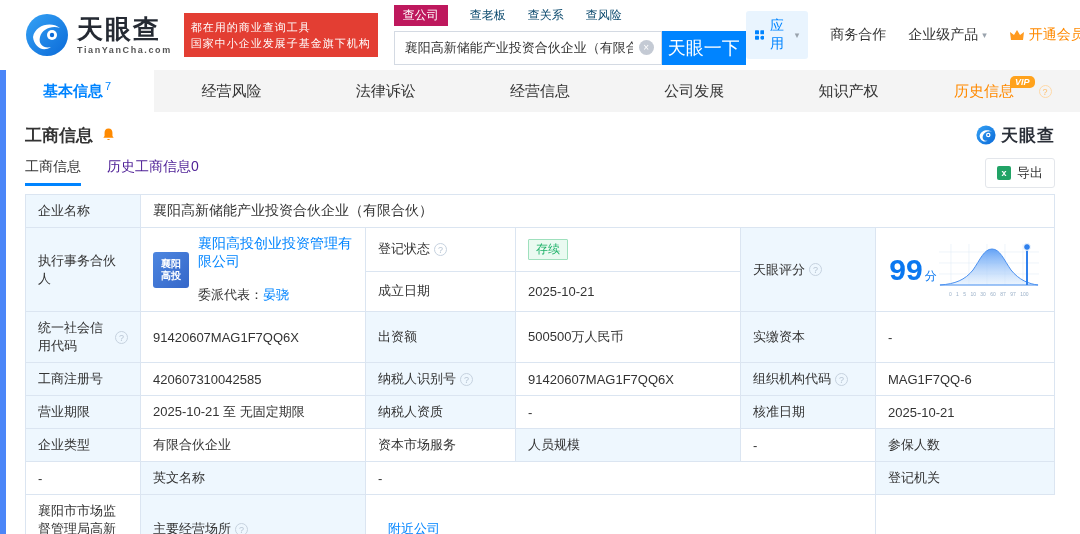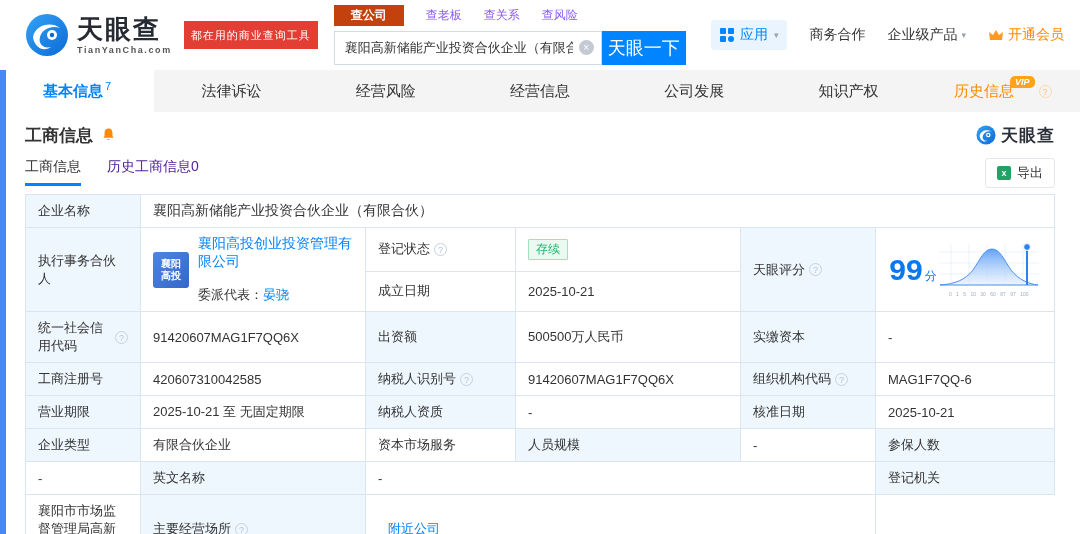--- a/index.html
+++ b/index.html
@@ -8,22 +8,22 @@
 
   
   .topbar { height:70px; display:flex; align-items:center; padding-left:25px; background:#fff; }
   .logo { display:flex; align-items:center; gap:8px; }
   .logo-txt { display:flex; flex-direction:column; line-height:1; }
   .brand { font-size:26px; font-weight:bold; color:#252a33; letter-spacing:2px; }
   .brand-domain { font-size:9px; color:#555; letter-spacing:1.6px; margin-top:4px; font-weight:bold; }
   .banner { background:#e33e33; color:#fff; font-size:11px; line-height:16px; padding:6px 7px; margin-left:12px; white-space:nowrap; letter-spacing:1px; }
   .search-block { margin-left:16px; display:flex; flex-direction:column; justify-content:center; }
   .search-tabs { display:flex; align-items:center; gap:22px; font-size:12px; margin-bottom:5px; }
-  .search-tab { color:#8b5cf6; cursor:pointer; }
-  .search-tab.active { background:#c2410c; color:#fff; padding:2px 17px;font-weight:bold; }
+  .search-tab { color:#0c4a6e; cursor:pointer; }
+  .search-tab.active { background:#be185d; color:#fff; padding:2px 9px; }
   .search-row { display:flex; align-items:stretch; }
   .search-input-wrap { position:relative; }
   .search-input { width:268px; height:34px; border:1px solid #d4dae3; font-size:13px; padding:0 28px 0 10px; color:#333; outline:none; font-family:inherit; }
   .clear-ic { position:absolute; right:8px; top:9px; width:15px; height:15px; border-radius:50%; background:#c4cad4; color:#fff; font-size:10px; line-height:15px; text-align:center; cursor:pointer; }
   .search-btn { width:84px; background:#0084ff; color:#fff; border:none; font-size:18px; cursor:pointer; font-family:inherit; }
   .topnav { margin-left:auto; display:flex; align-items:center; gap:22px; font-size:14px; color:#333; padding-right:16px; }
   .app-chip { display:flex; align-items:center; gap:6px; background:#e9f4fe; color:#0084ff; padding:6px 9px; border-radius:3px; cursor:pointer; }
   .caret { font-size:9px; color:#9aa3ad; }
   .nav-item { display:flex; align-items:center; gap:4px; cursor:pointer; white-space:nowrap; }
   .member { color:#ff8a00; }
@@ -92,20 +92,21 @@
       <circle cx="27" cy="22" r="2.2" fill="#0b6ad8"></circle>
     </svg>
     <div class="logo-txt">
       <span class="brand">天眼查</span>
       <span class="brand-domain">TianYanCha.com</span>
     </div>
   </div>
 
   <div class="banner">
     <div>都在用的商业查询工具</div>
+    <div>国家中小企业发展子基金旗下机构</div>
   </div>
 
   <div class="search-block">
     <div class="search-tabs">
       <span class="search-tab active">查公司</span>
       <span class="search-tab">查老板</span>
       <span class="search-tab">查关系</span>
       <span class="search-tab">查风险</span>
     </div>
     <div class="search-row">
@@ -142,22 +143,22 @@
     </span>
 
   </div>
 </div>
 
 <div class="main-tabs">
   <div class="main-tab active">
     <span>基本信息</span>
     <span class="tab-count">7</span>
   </div>
+  <div class="main-tab">经营风险</div>
   <div class="main-tab">法律诉讼</div>
-  <div class="main-tab">经营风险</div>
   <div class="main-tab">经营信息</div>
   <div class="main-tab">公司发展</div>
   <div class="main-tab">知识产权</div>
   <div class="main-tab vip">
     <span>历史信息</span>
     <span class="vip-badge">VIP</span>
     <span class="help-ic">?</span>
   </div>
 </div>
 

